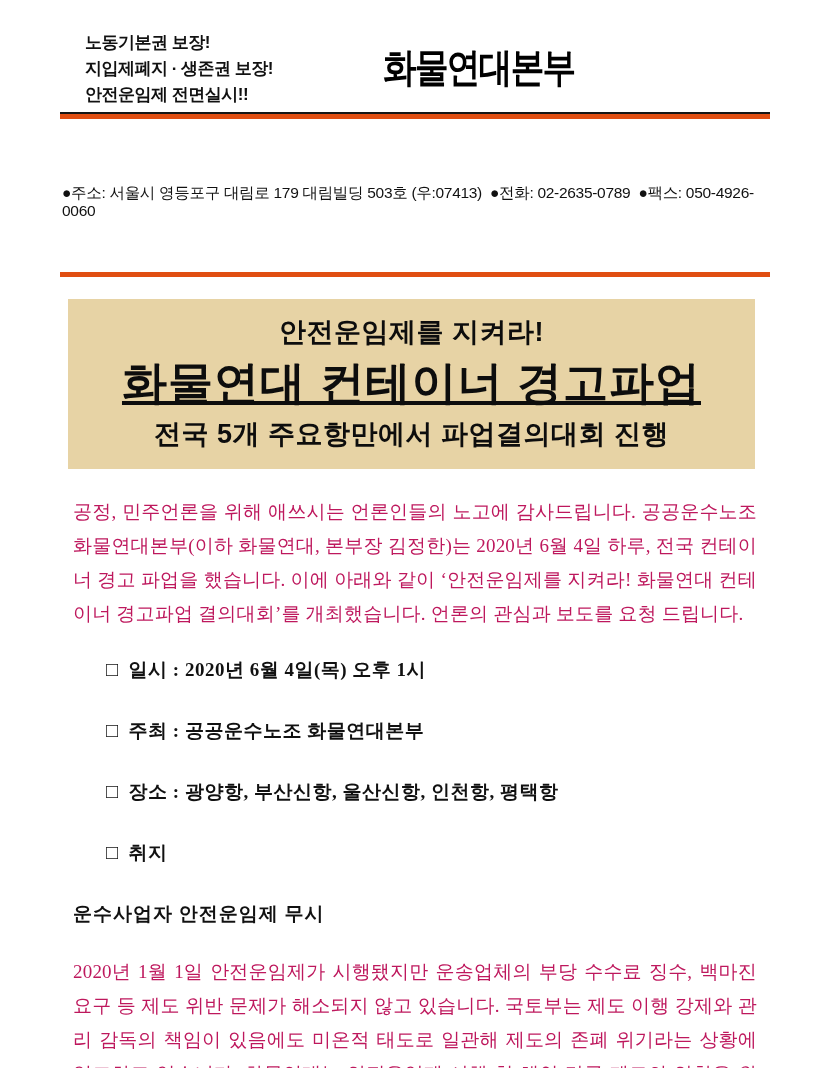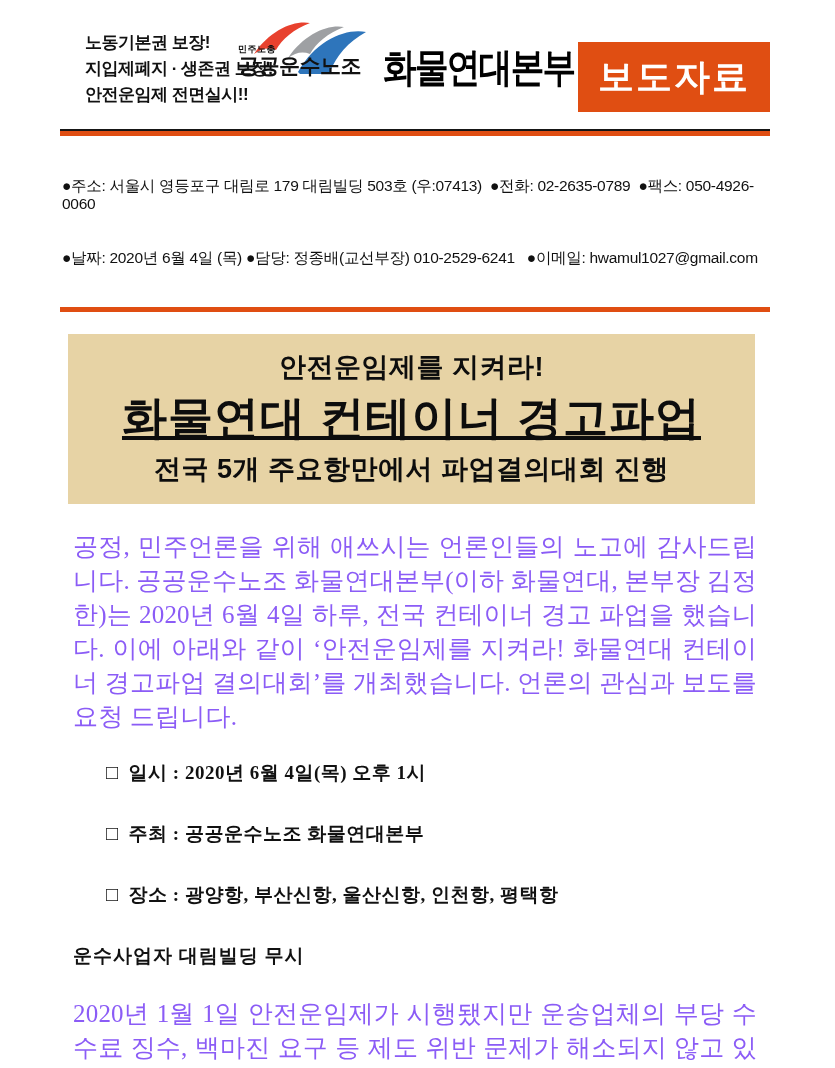--- a/index.html
+++ b/index.html
@@ -6,21 +6,21 @@
   html,body { background:#ffffff; }
   body {
     width:835px; height:1068px; overflow:hidden;
     font-family:"Liberation Sans", sans-serif;
     color:#1a1a1a;
     position:relative;
   }
   .page { padding:0 65px 0 60px; width:835px; }
 
   
-  .masthead { position:relative; height:136px; }
+  .masthead { position:relative; height:119px; }
   .slogans {
     position:absolute; left:25px; top:30px;
     font-size:17px; font-weight:bold; letter-spacing:-0.5px;
     line-height:26px; color:#111;
   }
   .logo { position:absolute; left:176px; top:16px; width:152px; }
   .logo svg { display:block; }
   .logo-text { position:absolute; left:2px; bottom:-2px; line-height:1; }
   .logo-small { font-size:9px; font-weight:bold; color:#111; letter-spacing:0.5px; }
   .logo-large { font-size:21px; font-weight:800; color:#111; letter-spacing:-0.5px; margin-top:1px; }
@@ -35,41 +35,41 @@
     background:#E04E12; color:#ffffff;
     display:flex; align-items:center; justify-content:center;
     font-size:36px; font-weight:800; letter-spacing:2px; z-index:2;
   }
   .header-rule { position:absolute; left:0; right:0; bottom:0; z-index:1; }
   .header-rule .dark { height:2px; background:#161616; }
   .header-rule .orange { height:5px; background:#E04E12; }
 
   
   .contact {
-    padding:5px 0 4px 2px;
+    padding:5px 0 16px 2px;
     font-size:15.5px; letter-spacing:-0.3px; color:#111;
-    line-height:18px; white-space:pre-wrap;
+    line-height:18px; white-space:pre-wrap;margin-top:24px;
   }
   .rule-bottom { height:5px; background:#E04E12; }
 
   
   .title-box {
     margin:22px 15px 0 8px;
     background:#E7D3A5;
     text-align:center; color:#0d0d0d;
     padding:14px 10px 16px 10px;
   }
   .title-1 { font-size:27px; font-weight:800; line-height:38px; letter-spacing:0.5px; }
   .title-2 { font-size:45px; font-weight:800; line-height:64px; letter-spacing:1px;text-decoration:underline; }
   .title-3 { font-size:27px; font-weight:800; line-height:38px; letter-spacing:0.5px; }
 
   
   main { margin-top:26px; padding-left:13px; width:697px; font-family:"Liberation Serif", serif; }
   .para {
-    font-size:25px; line-height:34px; color:#8b5cf6;
+    font-size:19px; line-height:34px; color:#be185d;
     text-align:justify; letter-spacing:0.2px;
   }
   .item-list { list-style:none; margin-top:26px; padding-left:5px; }
   .item-list li {
     font-size:19px; font-weight:bold; color:#111;
     line-height:24px; margin-bottom:36px; letter-spacing:0.5px;padding-left:28px;
   }
   .item-list li .marker { font-weight:normal; margin-right:10px; font-size:20px; }
   .section-heading {
     margin-top:28px; font-size:19px; font-weight:bold; color:#111;
@@ -82,47 +82,32 @@
 
 <div class="page">
 
   <header class="masthead">
     <div class="slogans">
       <div>노동기본권 보장!</div>
       <div>지입제폐지 · 생존권 보장!</div>
       <div>안전운임제 전면실시!!</div>
     </div>
 
-    <div class="logo">
-      <span>
-        <svg width="152" height="58" viewBox="0 0 152 58">
-          <path d="M18,38 C34,14 58,4 74,7 C58,13 46,23 40,34 C32,31 25,33 18,38 Z" fill="#E8412E"></path>
-          <path d="M52,42 C68,18 92,8 108,11 C92,17 80,27 74,38 C66,35 59,37 52,42 Z" fill="#9EA0A3"></path>
-          <path d="M62,56 C80,24 110,12 130,16 C112,26 100,40 94,56 C83,66 70,65 62,56 Z" fill="#2E75BB"></path>
-        </svg>
-      </span>
-      <div class="logo-text">
-        <div class="logo-small">민주노총</div>
-        <div class="logo-large">공공운수노조</div>
-      </div>
-    </div>
 
     <div class="org-title">화물연대본부</div>
 
-    <div class="press-badge">보도자료</div>
 
     <div class="header-rule">
       <div class="dark"></div>
       <div class="orange"></div>
     </div>
   </header>
 
   <div class="contact">
     <div>●주소: 서울시 영등포구 대림로 179 대림빌딩 503호 (우:07413)  ●전화: 02-2635-0789  ●팩스: 050-4926-0060</div>
-    <div>●날짜: 2020년 6월 4일 (목) ●담당: 정종배(교선부장) 010-2529-6241   ●이메일: hwamul1027@gmail.com</div>
   </div>
   <div class="rule-bottom"></div>
 
   <div class="title-box">
     <div class="title-1">안전운임제를 지켜라!</div>
     <div class="title-2">화물연대 컨테이너 경고파업</div>
     <div class="title-3">전국 5개 주요항만에서 파업결의대회 진행</div>
   </div>
 
   <main>
@@ -131,21 +116,24 @@
     <ul class="item-list">
       <li>
         <span class="marker">□</span><span>일시 : 2020년 6월 4일(목) 오후 1시</span>
       </li>
       <li>
         <span class="marker">□</span><span>주최 : 공공운수노조 화물연대본부</span>
       </li>
       <li>
         <span class="marker">□</span><span>장소 : 광양항, 부산신항, 울산신항, 인천항, 평택항</span>
       </li>
+      <li>
+        <span class="marker">□</span><span>취지</span>
+      </li>
     </ul>
 
-    <h3 class="section-heading">운수사업자 대림빌딩 무시</h3>
+    <h3 class="section-heading">운수사업자 안전운임제 무시</h3>
 
     <p class="para para2">2020년 1월 1일 안전운임제가 시행됐지만 운송업체의 부당 수수료 징수, 백마진 요구 등 제도 위반 문제가 해소되지 않고 있습니다. 국토부는 제도 이행 강제와 관리 감독의 책임이 있음에도 미온적 태도로 일관해 제도의 존폐 위기라는 상황에 일조하고 있습니다. 화물연대는 안전운임제 시행 첫 해인 만큼 제도의 안착을 위한 투쟁을 지속할 계획입니다.</p>
 
   </main>
 
 </div>
 
 </body></html>

